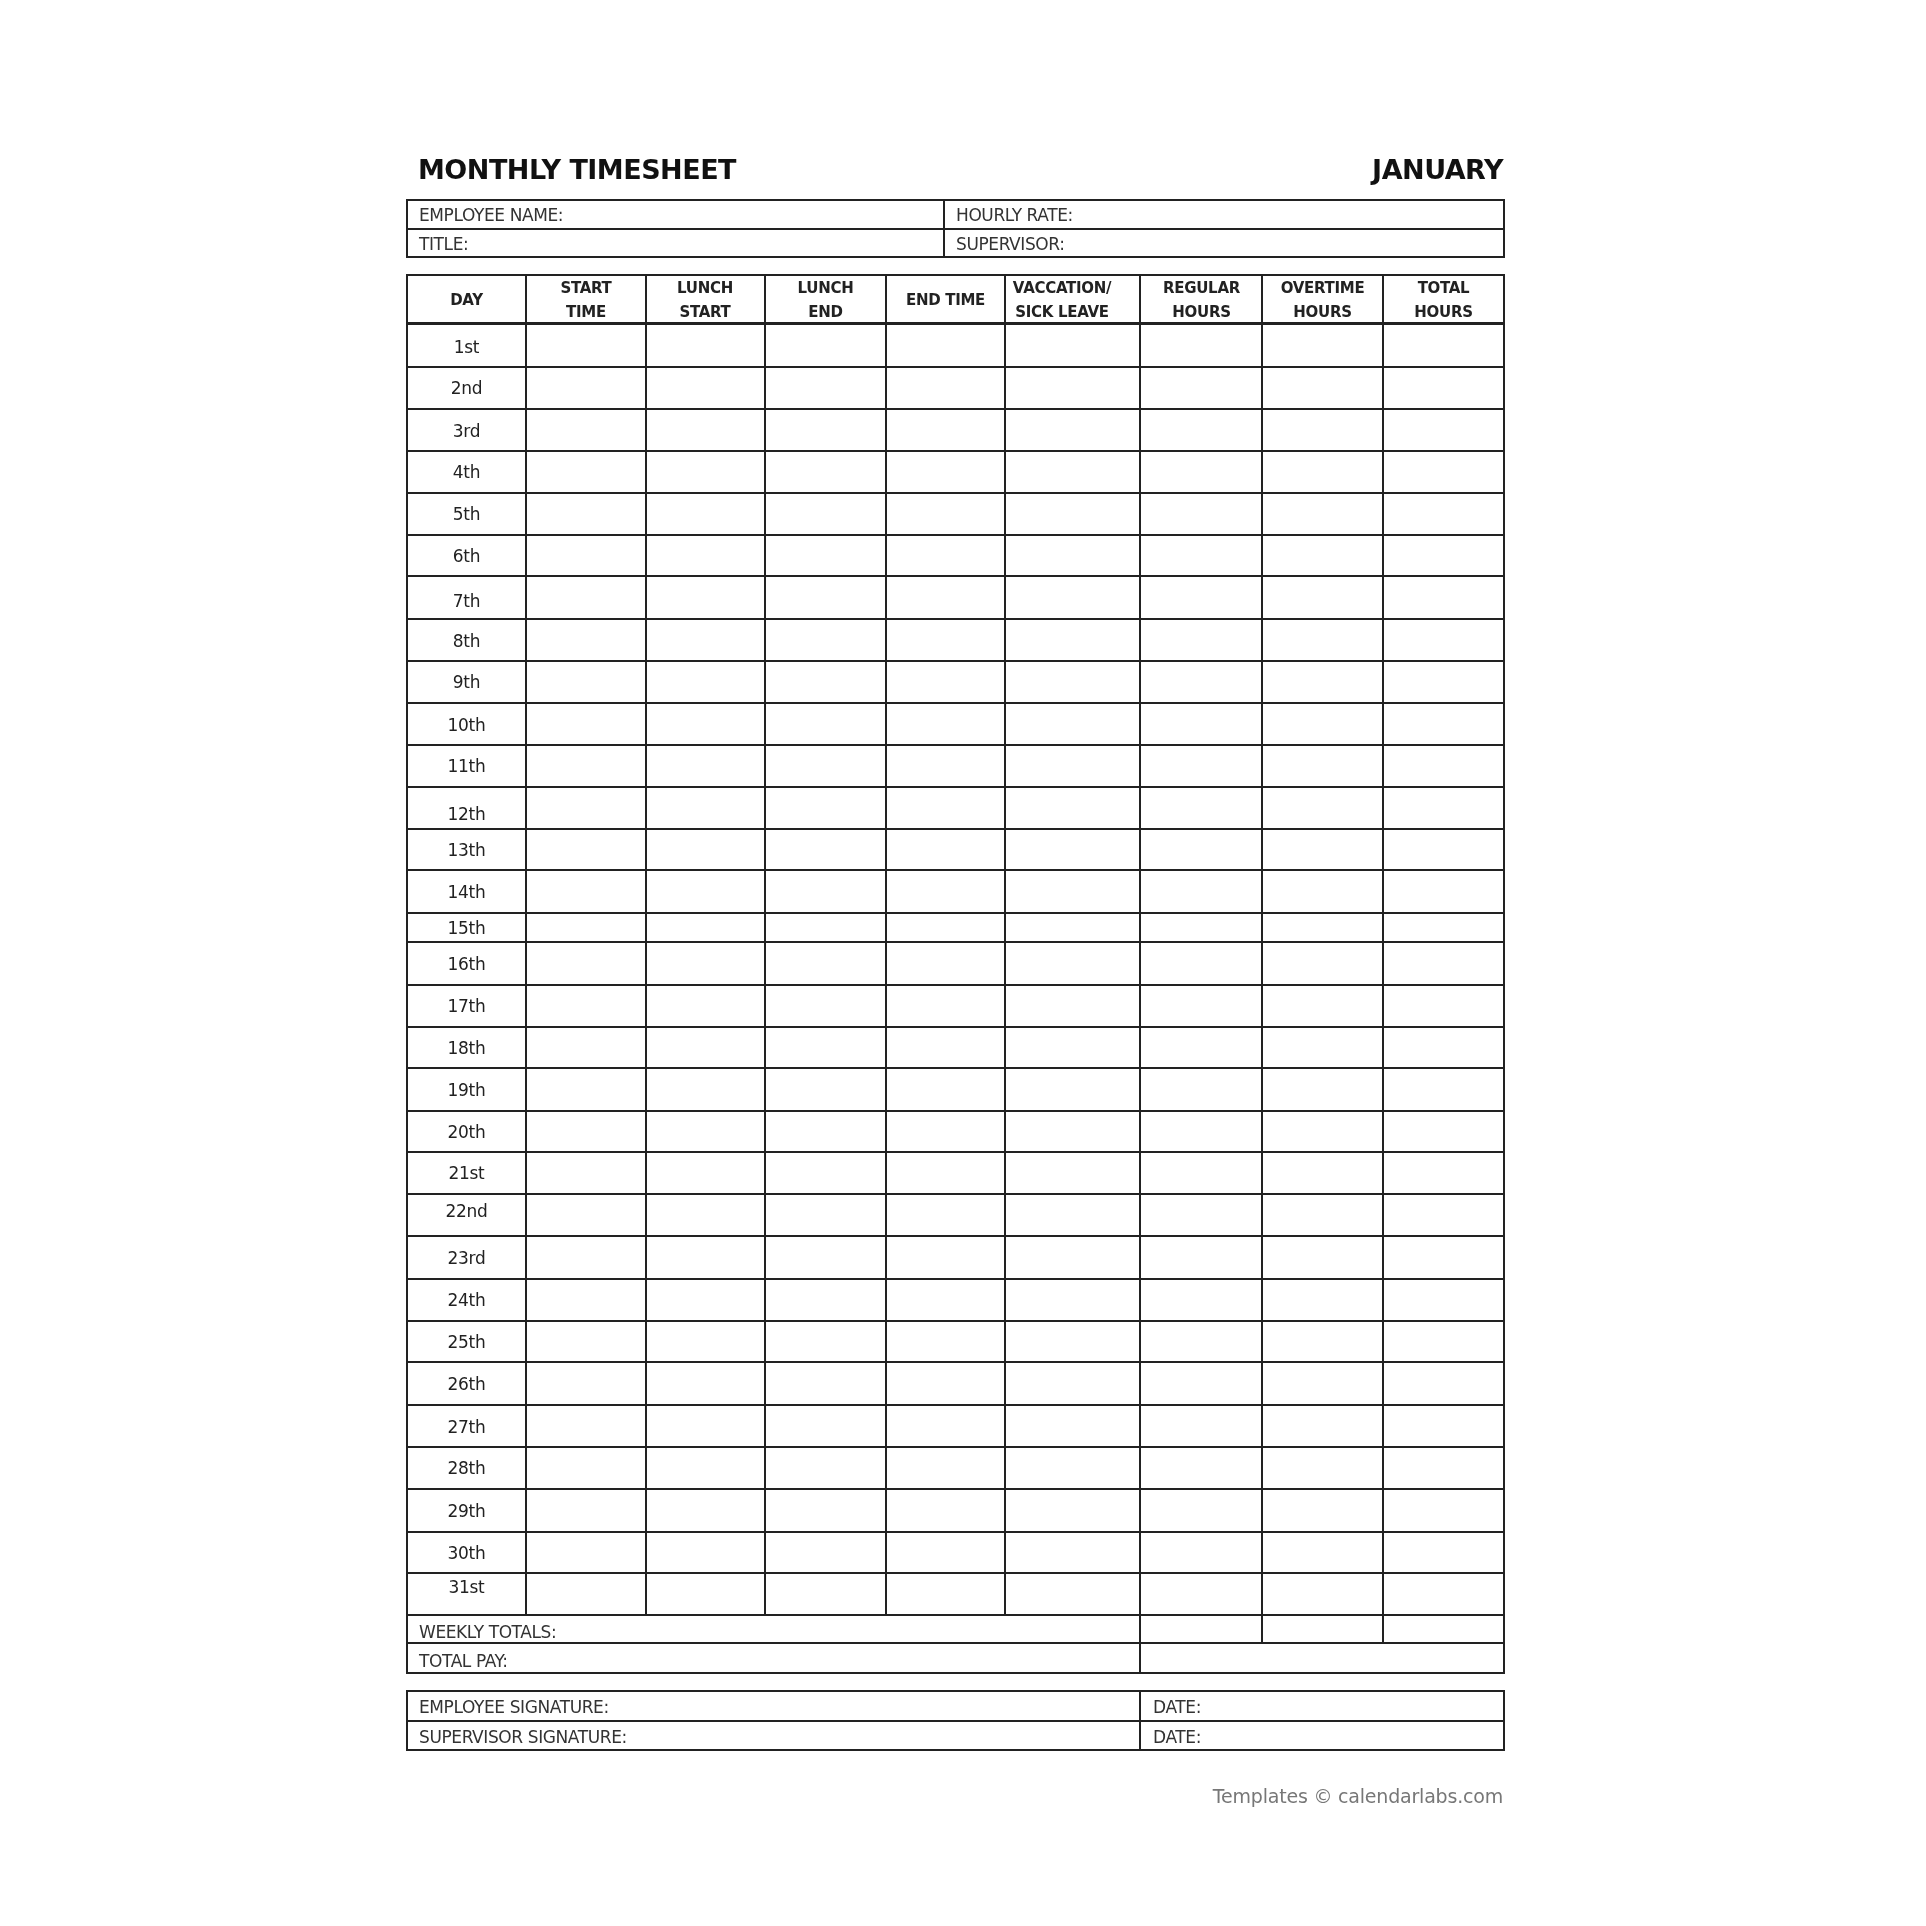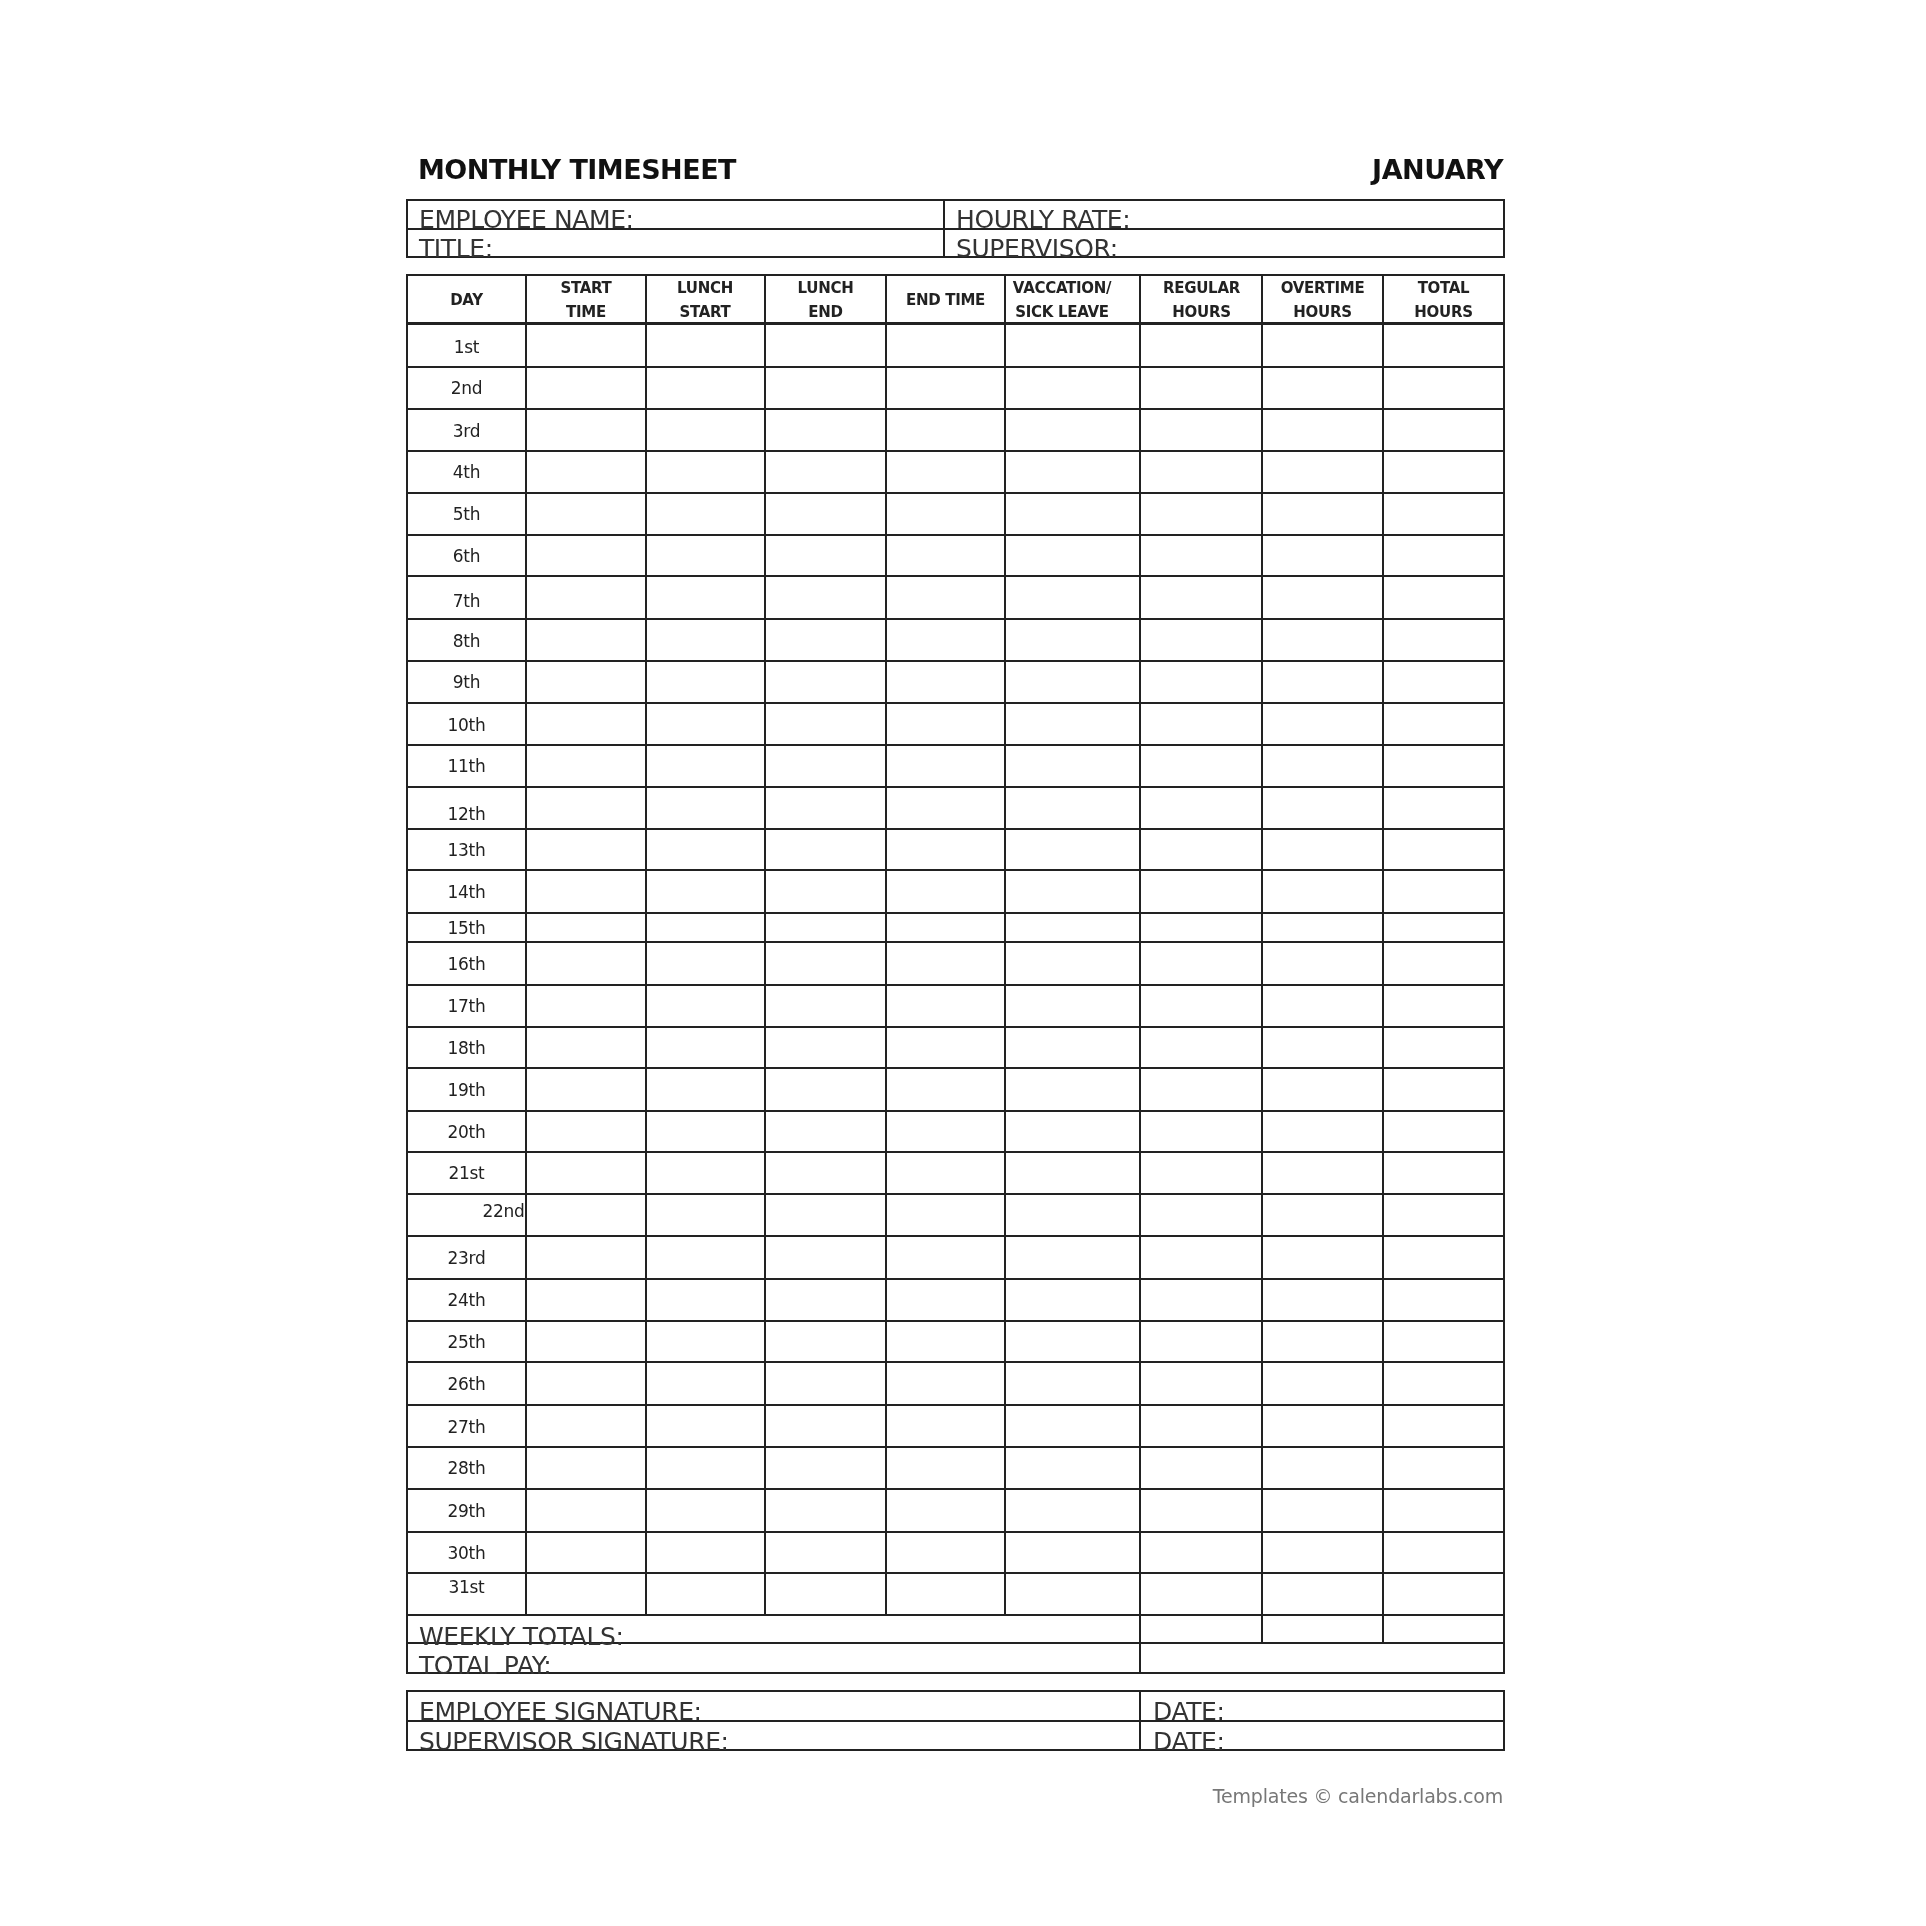--- a/index.html
+++ b/index.html
@@ -5,21 +5,21 @@
   html, body { margin: 0; padding: 0; background: #ffffff; }
   body { width: 1927px; height: 1927px; position: relative; overflow: hidden;
          font-family: "DejaVu Sans", "Liberation Sans", sans-serif; color: #111; }
   .abs { position: absolute; }
   .title { left: 418px; top: 154px; font-size: 27px; font-weight: bold; letter-spacing: -0.5px; color: #111; }
   .month { right: 424px; top: 154px; font-size: 27px; font-weight: bold; letter-spacing: -0.5px; color: #111; }
 
   .box { position: absolute; border: 2px solid #222; box-sizing: border-box; }
   .hline { position: absolute; height: 2px; background: #222; }
   .vline { position: absolute; width: 2px; background: #222; }
-  .lbl { position: absolute; font-size: 25px; color: #333; white-space: nowrap; line-height: 1; letter-spacing: -0.4px; }
+  .lbl { position: absolute; font-size: 17px; color: #333; white-space: nowrap; line-height: 1; letter-spacing: -0.4px; }
 
   .hdr { position: absolute; top: 276px; height: 48px; display: flex; align-items: center; justify-content: center;
          text-align: center; font-size: 15px; font-weight: bold; line-height: 24px; color: #222; letter-spacing: -0.3px; }
   .day { position: absolute; left: 408px; width: 117px; display: flex; align-items: center; justify-content: center;
          font-size: 17px; color: #222; letter-spacing: -0.3px; }
   .cell { position: absolute; }
   .footer { position: absolute; right: 424px; top: 1785px; font-size: 19px; color: #777; letter-spacing: -0.2px; }
 </style>
 </head>
 <body>
@@ -337,21 +337,21 @@
         <div class="cell" style="left: 527px; width: 118px; top: 1153px; height: 40px;"></div>
         <div class="cell" style="left: 646px; width: 118px; top: 1153px; height: 40px;"></div>
         <div class="cell" style="left: 766px; width: 119px; top: 1153px; height: 40px;"></div>
         <div class="cell" style="left: 887px; width: 117px; top: 1153px; height: 40px;"></div>
         <div class="cell" style="left: 1006px; width: 133px; top: 1153px; height: 40px;"></div>
         <div class="cell" style="left: 1141px; width: 121px; top: 1153px; height: 40px;"></div>
         <div class="cell" style="left: 1263px; width: 119px; top: 1153px; height: 40px;"></div>
         <div class="cell" style="left: 1384px; width: 119px; top: 1153px; height: 40px;"></div>
       </div>
       <div>
-        <div class="day" style="top: 1195px; height: 32px; margin-left: 37px;">22nd</div>
+        <div class="day" style="top: 1195px; height: 32px;">22nd</div>
         <div class="cell" style="left: 527px; width: 118px; top: 1195px; height: 40px;"></div>
         <div class="cell" style="left: 646px; width: 118px; top: 1195px; height: 40px;"></div>
         <div class="cell" style="left: 766px; width: 119px; top: 1195px; height: 40px;"></div>
         <div class="cell" style="left: 887px; width: 117px; top: 1195px; height: 40px;"></div>
         <div class="cell" style="left: 1006px; width: 133px; top: 1195px; height: 40px;"></div>
         <div class="cell" style="left: 1141px; width: 121px; top: 1195px; height: 40px;"></div>
         <div class="cell" style="left: 1263px; width: 119px; top: 1195px; height: 40px;"></div>
         <div class="cell" style="left: 1384px; width: 119px; top: 1195px; height: 40px;"></div>
       </div>
       <div>

